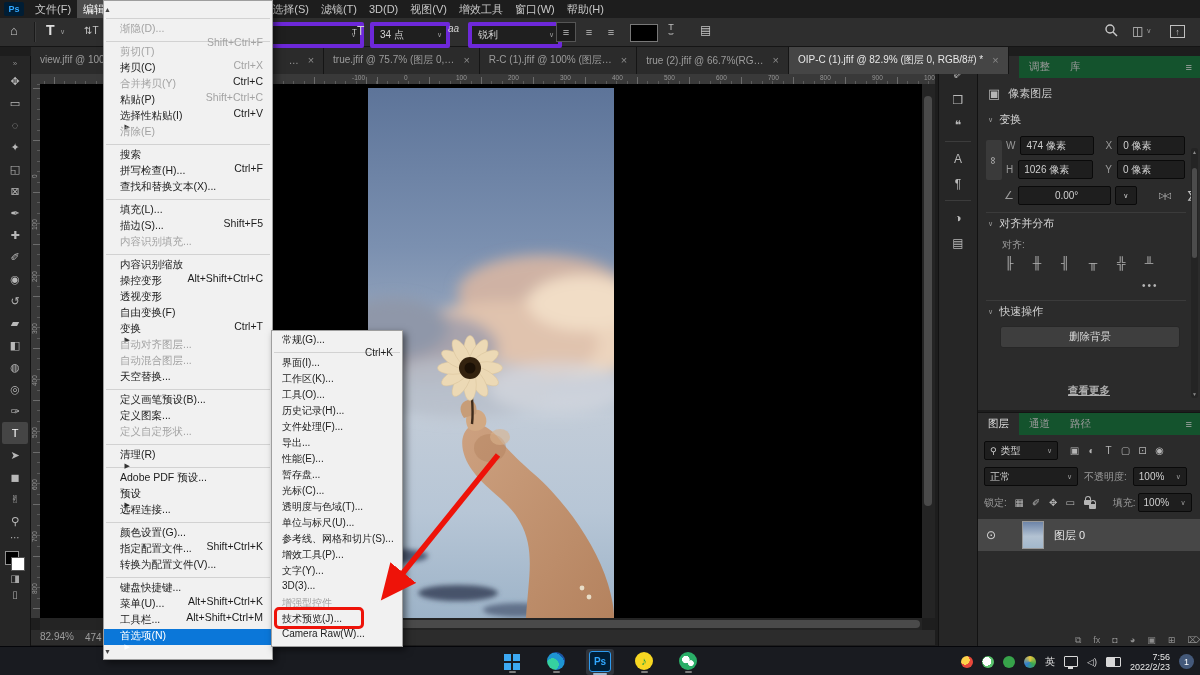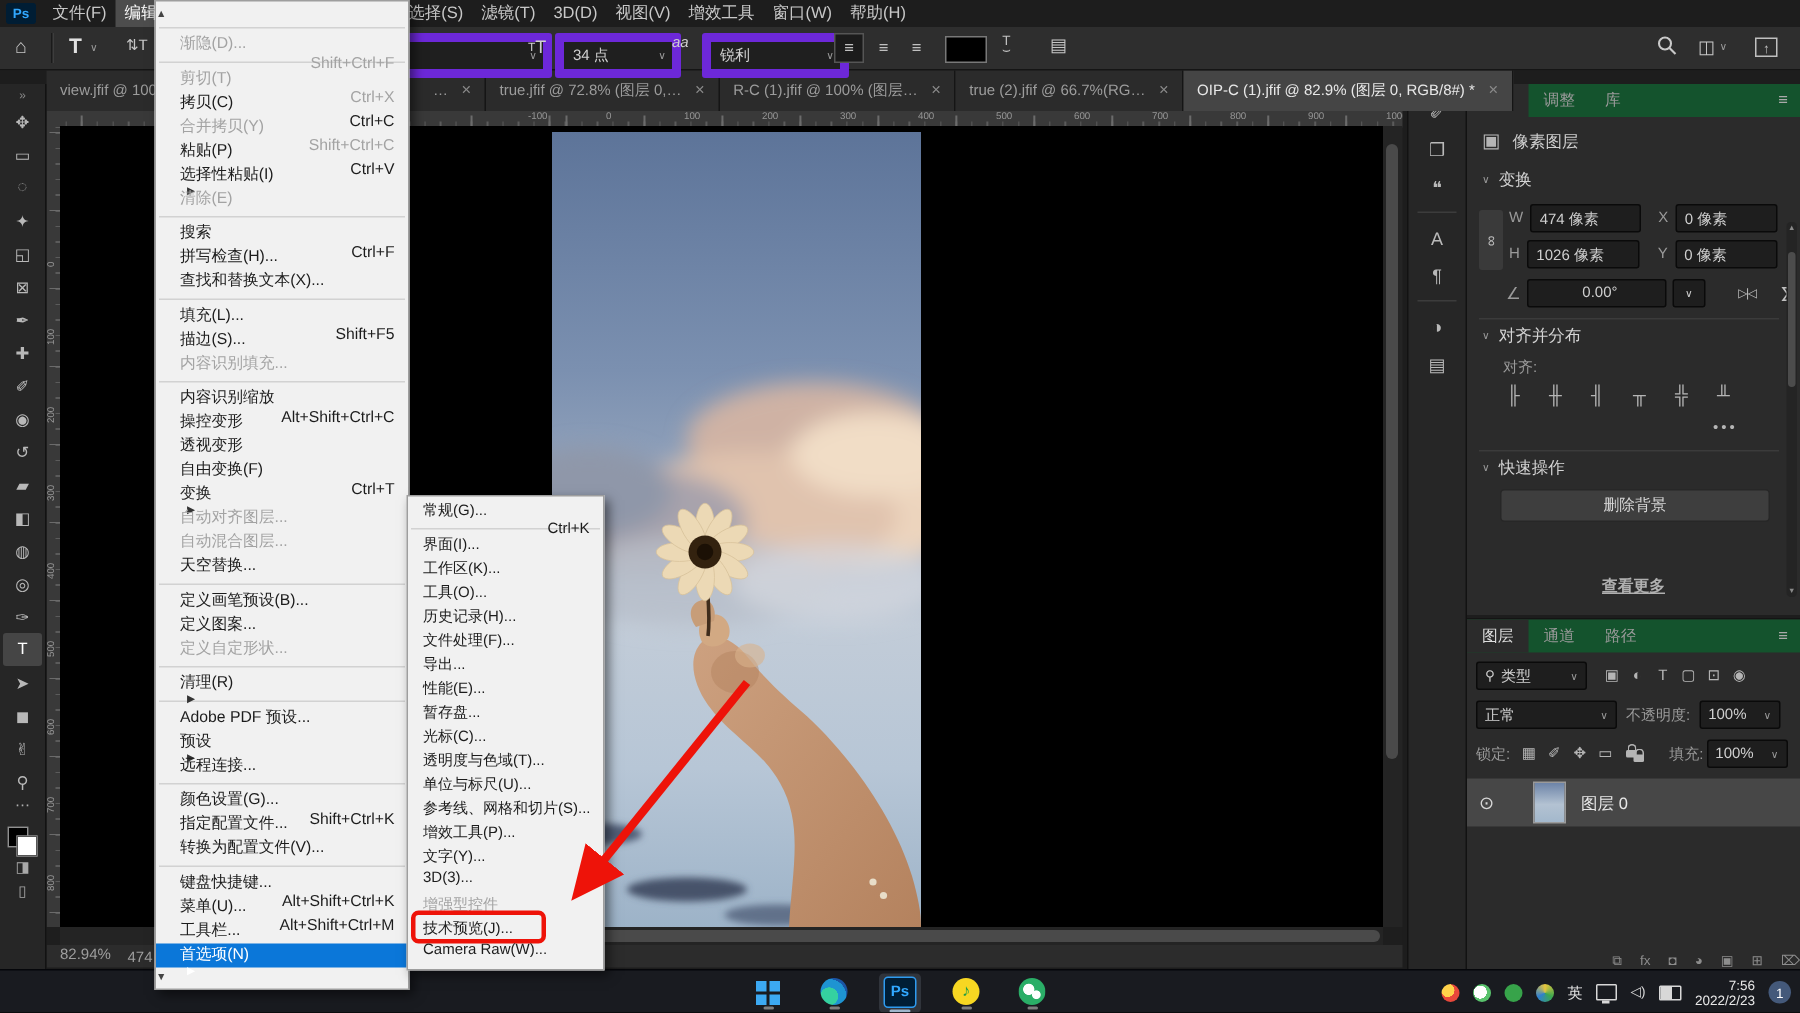--- a/index.html
+++ b/index.html
@@ -7,21 +7,21 @@
        font-family:"Liberation Sans","DejaVu Sans",sans-serif;color:#cfcfcf;-webkit-font-smoothing:antialiased;}
   .abs{position:absolute;}
   
   .menubar{left:0;top:0;width:1200px;height:18px;background:#1d1d1d;display:flex;align-items:center;padding-left:4px;font-size:11px;color:#c8c8c8;z-index:5;}
   .ps-logo{width:20px;height:14px;background:#001d34;color:#31a8ff;font-size:9px;font-weight:bold;display:flex;align-items:center;justify-content:center;border-radius:2px;margin-right:5px;}
   .mb-item{padding:0 6px;height:18px;line-height:18px;white-space:nowrap;}
   .mb-item.active{background:#4d4d4d;color:#fff;}
   
   .optionsbar{left:0;top:18px;width:1200px;height:28px;background:#2e2e2e;border-bottom:1px solid #151515;z-index:4;}
   .ob{position:absolute;color:#c6c6c6;font-size:11px;display:flex;align-items:center;}
-  .ob-field{background:#1f1f1f;border:6px solid #6d28d9;height:18px;border-radius:2px;display:flex;align-items:center;font-size:10px;color:#d2d2d2;padding:0 4px 0 6px;gap:16px;}
+  .ob-field{background:#1f1f1f;border:4px solid #6d28d9;height:18px;border-radius:2px;display:flex;align-items:center;font-size:10px;color:#d2d2d2;padding:0 4px 0 6px;gap:16px;}
   .ob-field .chev{margin-left:auto;font-size:7px;color:#9a9a9a;padding-left:6px;}
   .oalign{display:flex;gap:4px;}
   .oalign .aicon{width:18px;height:18px;display:flex;align-items:center;justify-content:center;font-size:11px;color:#c0c0c0;}
   .oalign .selected{background:#1b1b1b;border:1px solid #555;}
   .swatch{width:26px;height:16px;background:#000;border:1px solid #787878;}
   .warpico{display:flex;flex-direction:column;align-items:center;line-height:6px;font-size:9px;color:#c0c0c0;}
   .vdiv{width:1px;height:20px;background:#1a1a1a;border-right:1px solid #3d3d3d;}
   .shareico{border:1px solid #c0c0c0;width:13px;height:11px;display:flex;align-items:flex-end;justify-content:center;font-size:9px;line-height:9px;color:#c0c0c0;}
   
   .tabbar{left:31px;top:46px;width:904px;height:28px;background:#1d1d1d;display:flex;align-items:flex-end;z-index:3;}
@@ -219,21 +219,21 @@
         <span class="title">view.jfif @ 100% (图…</span>
         <span class="close">×</span>
       </div>
 
       <div class="tab covered">
         <span class="title">…</span>
         <span class="close">×</span>
       </div>
 
       <div class="tab">
-        <span class="title">true.jfif @ 72.8% (图层 0,…</span>
+        <span class="title">true.jfif @ 75.7% (图层 0,…</span>
         <span class="close">×</span>
       </div>
 
       <div class="tab">
         <span class="title">R-C (1).jfif @ 100% (图层…</span>
         <span class="close">×</span>
       </div>
 
       <div class="tab">
         <span class="title">true (2).jfif @ 66.7%(RG…</span>

